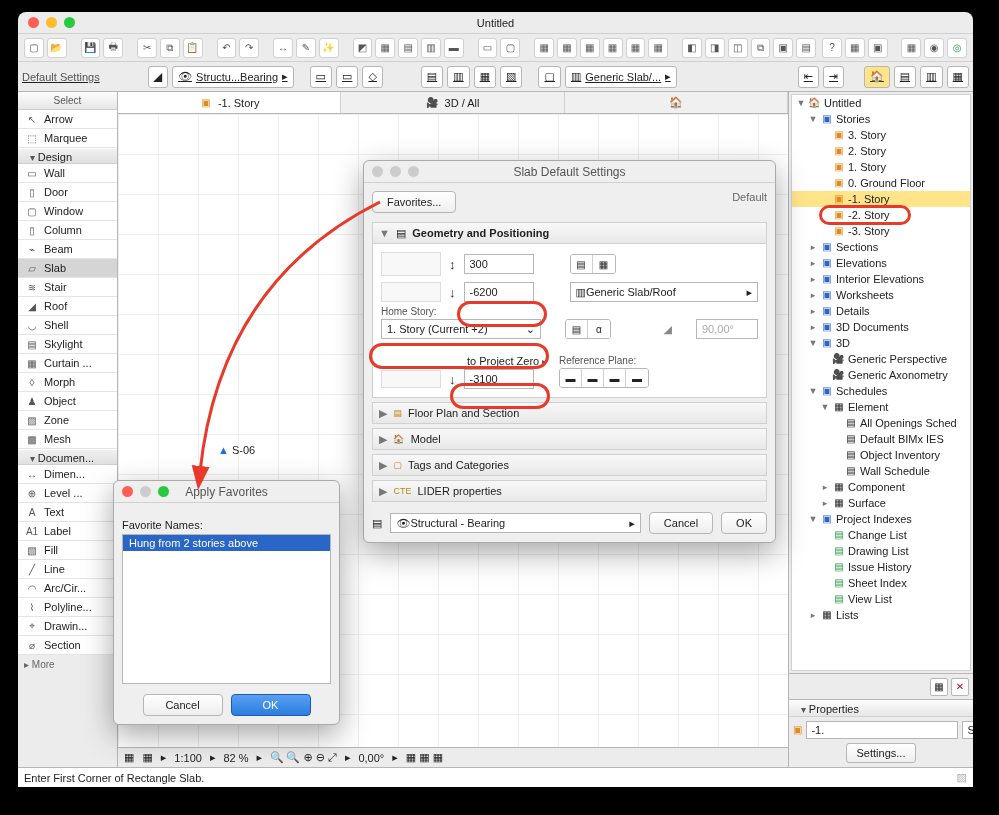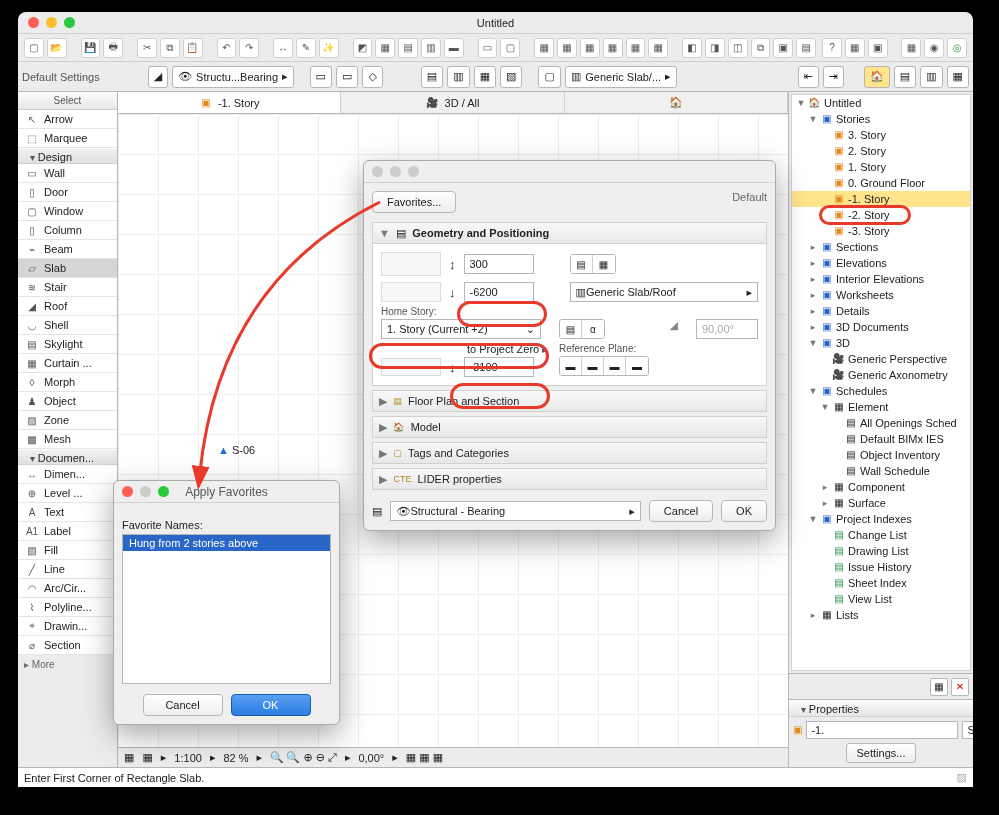--- a/index.html
+++ b/index.html
@@ -18,21 +18,21 @@
   body{margin:0;background:#000;width:999px;height:815px;position:relative;overflow:hidden;}
   .shadow{position:absolute;left:18px;top:12px;width:955px;height:775px;background:var(--win-bg);border-radius:8px;box-shadow:0 8px 30px rgba(0,0,0,.5);display:flex;flex-direction:column;}
   .titlebar{height:22px;display:flex;align-items:center;border-bottom:1px solid var(--border-light);position:relative;}
   .traffic{display:flex;gap:7px;padding-left:10px;}
   .dot{width:11px;height:11px;border-radius:50%;}
   .dot.red{background:#ff5f57;}.dot.yel{background:#ffbd2e;}.dot.grn{background:#28c940;}
   .title{position:absolute;left:0;right:0;text-align:center;color:#888;font-size:12px;}
   .toolbar{height:28px;background:var(--win-bg);border-bottom:1px solid var(--border-light);display:flex;align-items:center;gap:3px;padding:0 6px;}
   .tbtn{width:20px;height:20px;border:1px solid var(--border-light);border-radius:3px;background:#fff;display:inline-flex;align-items:center;justify-content:center;font-size:10px;color:#555;}
   .tsep{width:8px;}
-  .infobar{height:30px;background:var(--win-bg);border-bottom:1px solid var(--border);display:flex;align-items:center;padding:0 4px;gap:4px;}
+  .infobar{height:30px;background:var(--win-bg);border-bottom:1px solid var(--border);display:flex;align-items:center;padding:0 4px;gap:4px;text-decoration:underline;}
   .infolabel{font-size:11px;color:#555;}
   .infobtn{height:22px;border:1px solid var(--border);border-radius:3px;background:#fff;display:inline-flex;align-items:center;padding:0 5px;gap:4px;}
   .main{flex:1;display:flex;overflow:hidden;}
   
   .toolbox{width:100px;background:var(--win-bg);border-right:1px solid var(--border);display:flex;flex-direction:column;}
   .tbx-head{height:18px;background:linear-gradient(#fdfdfd,#e6e6e6);border-bottom:1px solid var(--border-light);text-align:center;font-size:10px;line-height:18px;color:#555;}
   .tbx-group{height:16px;background:linear-gradient(#f0f0f0,#e0e0e0);border-top:1px solid #fff;border-bottom:1px solid var(--border-light);font-size:10px;padding-left:12px;line-height:16px;color:#555;}
   .tbx-item{height:19px;display:flex;align-items:center;gap:4px;padding-left:6px;border-bottom:1px solid #e4e4e4;background:#fff;cursor:default;}
   .tbx-item.sel{background:#d5d5d5;}
   .tbx-icon{width:16px;height:14px;display:inline-flex;align-items:center;justify-content:center;font-size:10px;color:#555;}
@@ -521,20 +521,21 @@
   </div>
 </div>
 
 <div class="dialog" style="left:363px;top:160px;width:413px;">
   <div class="dlg-title">
     <div class="traffic" style="padding-left:8px">
       <div class="dot" style="background:#ccc"></div>
       <div class="dot" style="background:#ccc"></div>
       <div class="dot" style="background:#ccc"></div>
     </div>
+    <div class="title">Slab Default Settings</div>
   </div>
   <div class="dlg-body">
     <div style="display:flex;margin-bottom:9px">
       <button class="btn">Favorites...</button>
       <div style="flex:1"></div>
       <span style="color:#666">Default</span>
     </div>
 
     <div class="section-head">
       <span style="color:#777">▼</span>
@@ -556,21 +557,21 @@
 
       <div style="display:flex;align-items:center;gap:8px;margin-bottom:4px;position:relative">
         <span style="width:60px;height:20px;background:#f8f8f8;border:1px solid #ddd;display:inline-block"></span>
         <span style="font-size:13px">↓</span>
         <input class="field" style="width: 70px;" value="-6200">
         <div style="width:20px"></div>
         <span class="field" style="flex:1">▥ <span>Generic Slab/Roof</span><span style="margin-left:auto">▸</span></span>
       </div>
 
       <div style="font-size:10px;color:#555;margin:4px 0 2px">Home Story:</div>
-      <div style="display:flex;gap:18px;margin-bottom:4px">
+      <div style="display:flex;align-items:center;gap:24px;margin-bottom:16px">
         <span class="field" style="width:160px;justify-content:space-between">
             <span>1. Story (Current +2)</span>
             <span>⌄</span>
           </span>
         <span class="seg">
             <span>▤</span>
             <span>α</span>
           </span>
         <div style="flex:1"></div>
         <span style="color:#888">◢</span>

